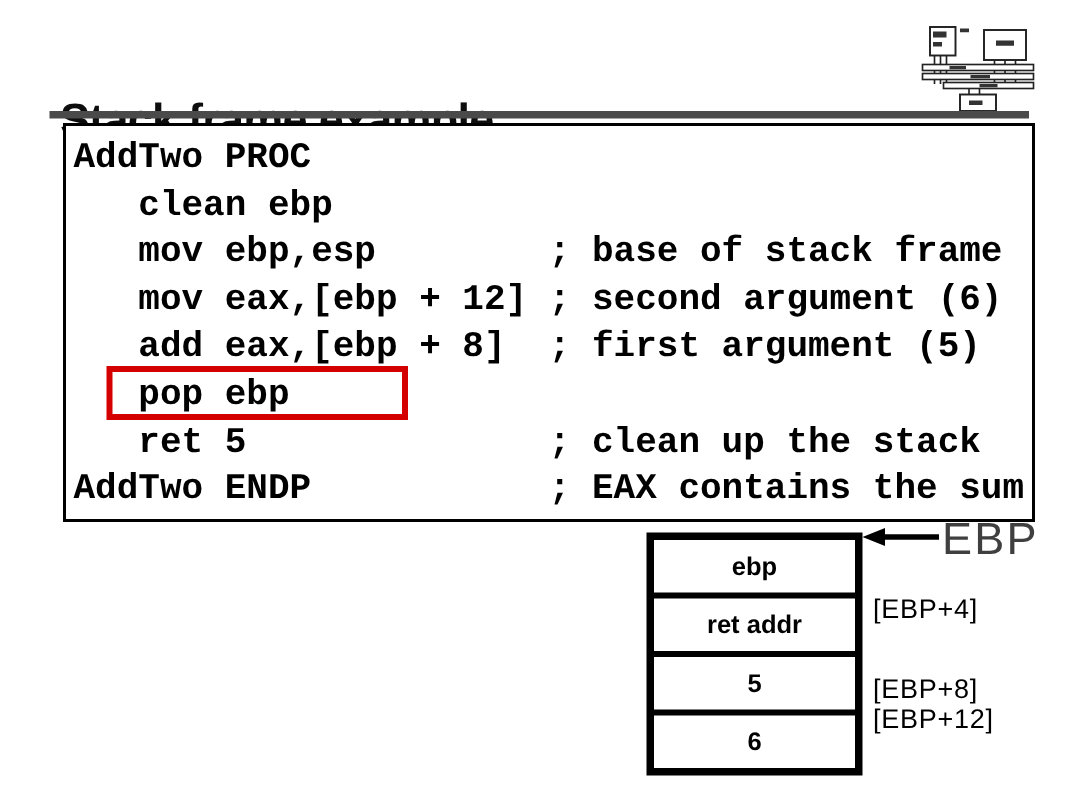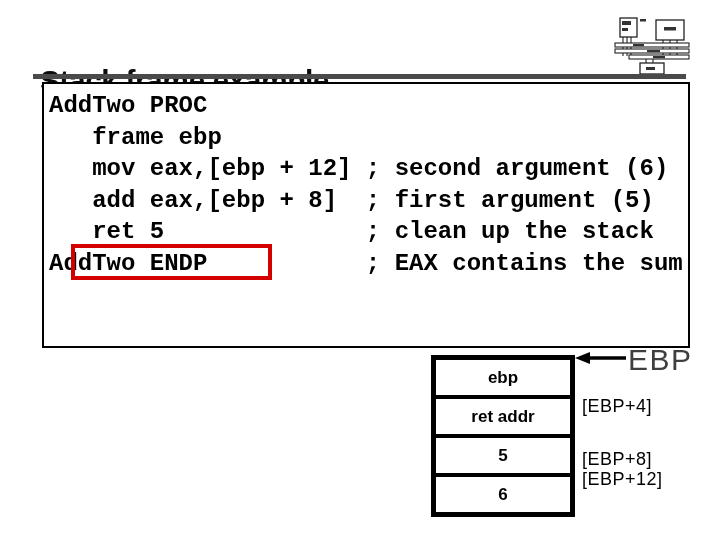--- a/index.html
+++ b/index.html
@@ -121,23 +121,25 @@
     <rect class="mark" x="40" y="48" width="12" height="2.2"></rect>
 
     <line x1="33" y1="51" x2="33" y2="56"></line>
     <line x1="40" y1="51" x2="40" y2="56"></line>
     <rect class="box" x="27" y="55" width="24" height="11"></rect>
     <rect class="mark" x="33" y="59" width="9" height="3"></rect>
   </svg>
 
   <div class="code-box">
     <div class="code-line">AddTwo PROC</div>
-    <div class="code-line">   frame ebp</div>
+    <div class="code-line">   clean ebp</div>
+    <div class="code-line">   mov ebp,esp        ; base of stack frame</div>
     <div class="code-line">   mov eax,[ebp + 12] ; second argument (6)</div>
     <div class="code-line">   add eax,[ebp + 8]  ; first argument (5)</div>
+    <div class="code-line">   pop ebp</div>
     <div class="code-line">   ret 5              ; clean up the stack</div>
     <div class="code-line">AddTwo ENDP           ; EAX contains the sum</div>
   </div>
   <div class="highlight-box"></div>
 
   <div class="stack-table">
     <div class="stack-cell">ebp</div>
     <div class="stack-cell">ret addr</div>
     <div class="stack-cell">5</div>
     <div class="stack-cell">6</div>

